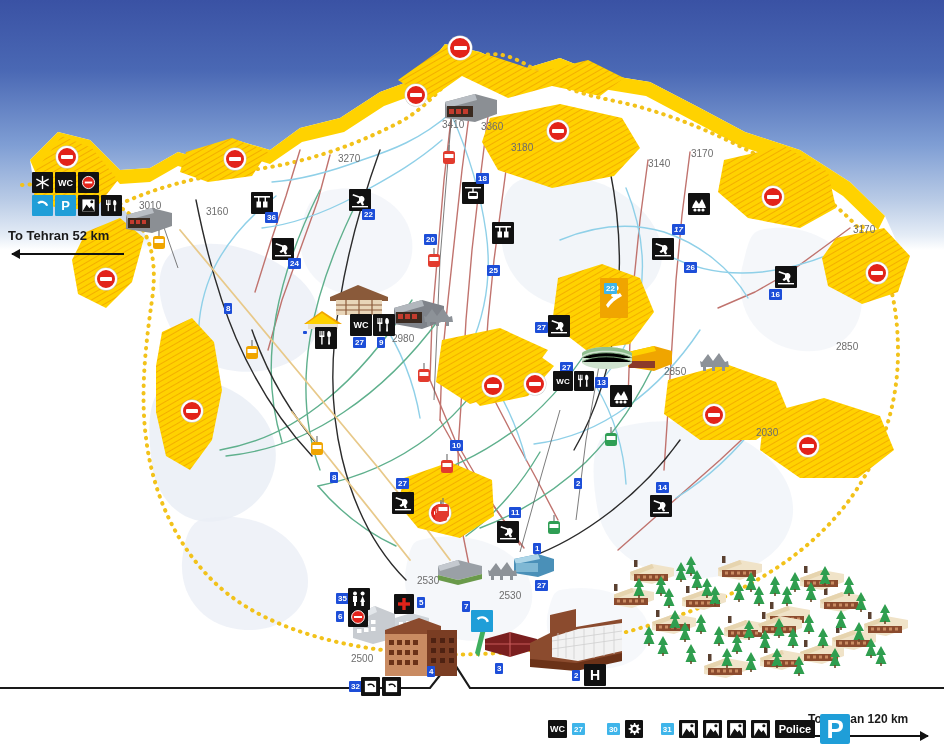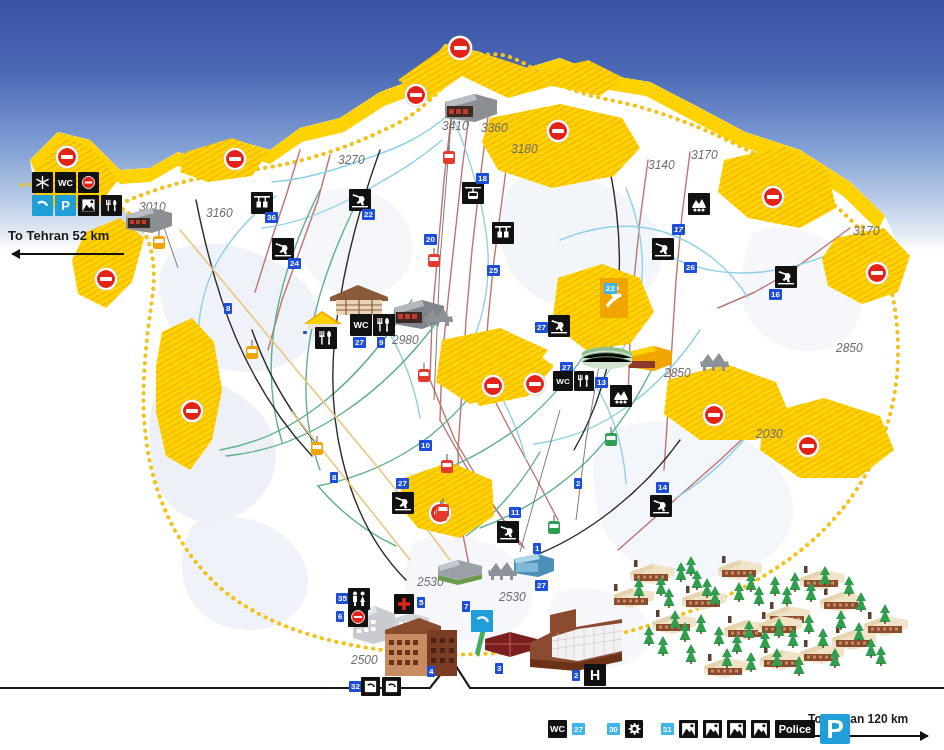--- a/index.html
+++ b/index.html
@@ -54,25 +54,24 @@
   .icon-box {
     position: absolute;
     background: #111111;
     color: #ffffff;
     display: flex; align-items: center; justify-content: center;
     border-radius: 1px;
   }
   .icon-box svg { display: block; }
   .ele {
     position: absolute;
-    font-size: 12px;
+    font-size: 10px;
     color: #6d6d6d;
     font-family: "Liberation Sans", sans-serif;
     white-space: nowrap;
-    font-style: italic;
   }
   
   .noentry {
     position: absolute;
     border-radius: 50%;
     background: #E2231A;
     border: 2px solid #ffffff;
     box-shadow: 0 0 0 0.5px #cccccc;
     display: flex; align-items: center; justify-content: center;
   }
@@ -712,21 +711,21 @@
     <svg width="18" height="18" viewBox="0 0 18 18">
         <g fill="#fff">
           <path d="M3,10 L6,5 L9,9 L12,4 L15,10 L16,13 L2,13 Z"></path>
           <circle cx="5" cy="15" r="1.6"></circle>
           <circle cx="9" cy="15" r="1.6"></circle>
           <circle cx="13" cy="15" r="1.6"></circle>
         </g>
       </svg>
   </div>
 
-  <div class="mk" style="left:419px; top:440px;">10</div>
+  <div class="mk" style="left:450px; top:440px;">10</div>
 
   <div class="mk" style="left:396px; top:478px;">27</div>
   <div class="icon-box" style="left:392px; top:492px; width:22px; height:22px;">
     <svg width="18" height="18" viewBox="0 0 18 18">
         <g fill="#fff">
           <path d="M2,3 L9,5.5 L8.5,7 L1.5,4.5 Z"></path>
           <path d="M8,6 C10,4.5 12,5 13,6.5 C14,8 13.5,10 12,11 L13,14 L11,14.6 L9.5,11.5 L7,13 L5.5,11.5 L8,9.5 Z"></path>
           <rect x="1" y="15" width="16" height="1.4"></rect>
         </g>
       </svg>

